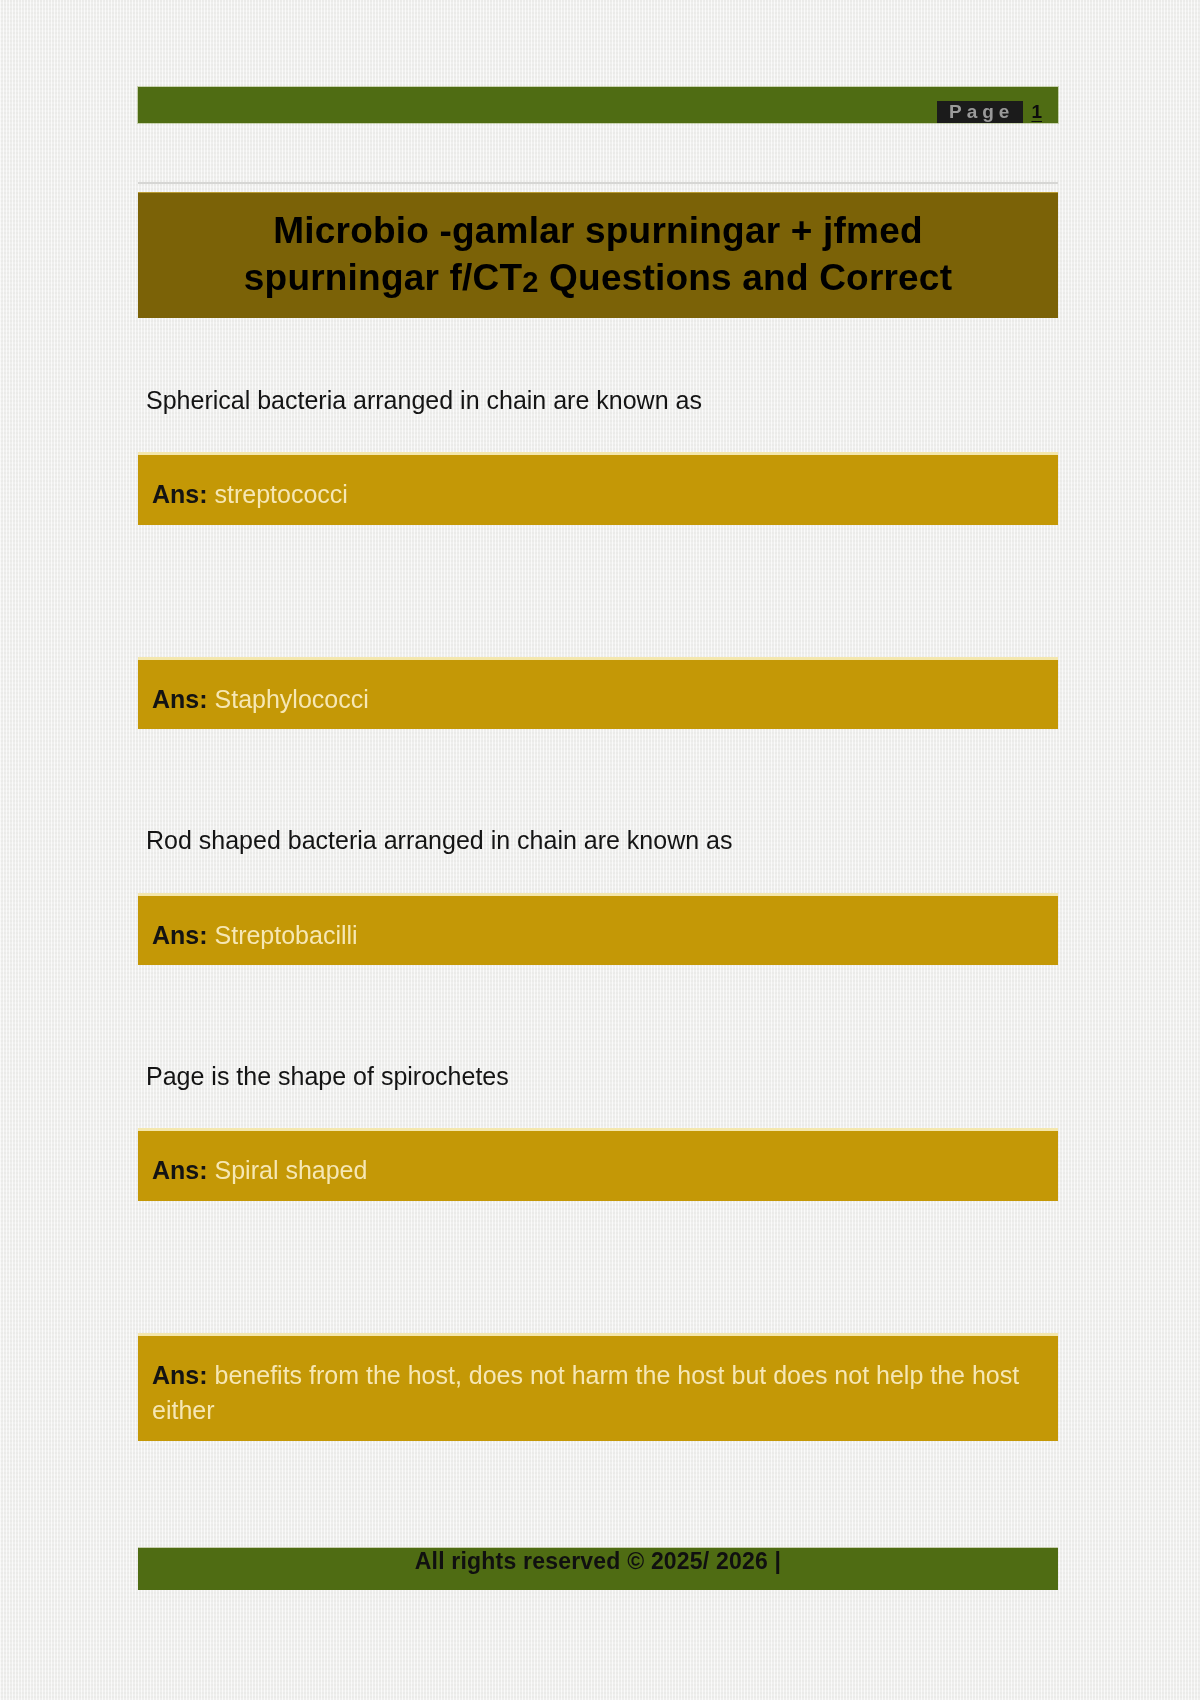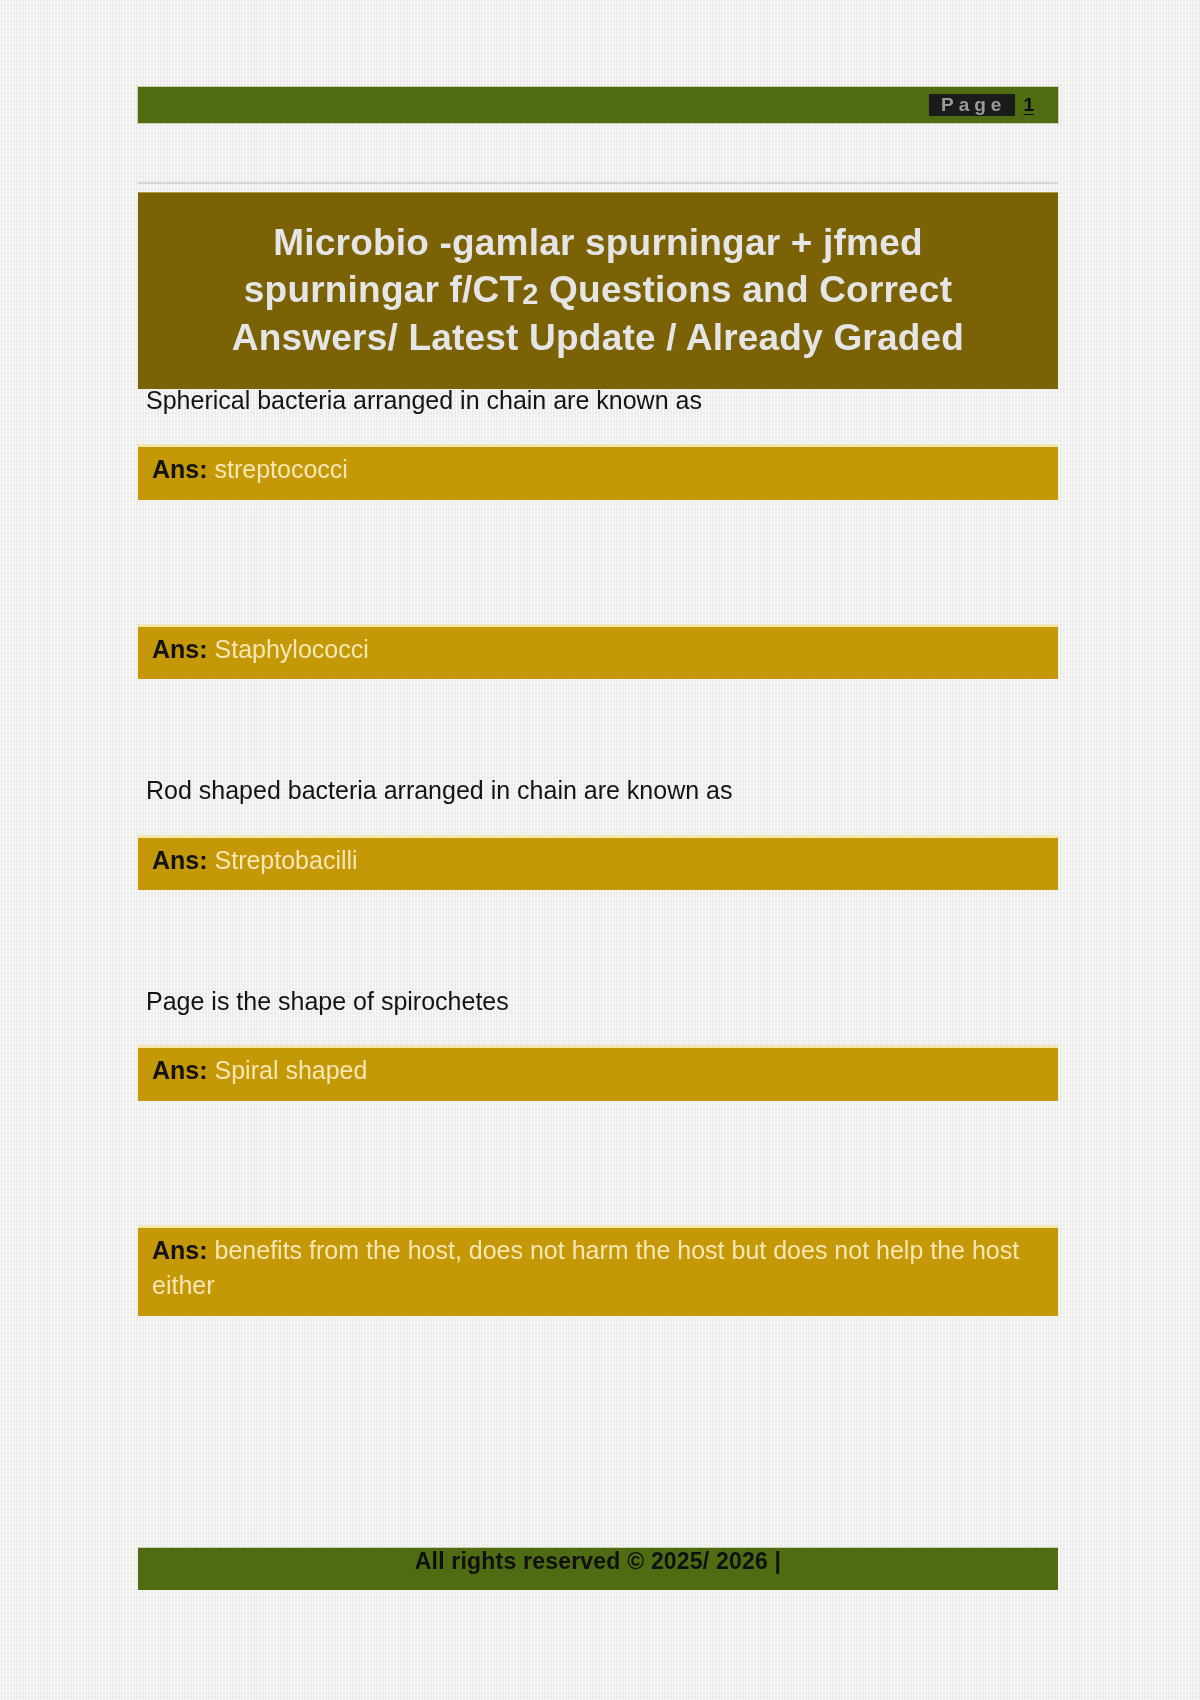--- a/index.html
+++ b/index.html
@@ -51,23 +51,23 @@
     height: 36px;
     background: #4f6c13;
     box-shadow: 0 0 0 1px rgba(120,150,50,0.35);
     display: flex;
     align-items: center;
     justify-content: flex-end;
   }
 
   .page-marker {
     display: flex;
-    align-items: center;
+    align-items: flex-end;
     height: 100%;
-    margin-right: 8px;
+    margin-right: 0px;
   }
 
   .page-word {
     background: #1b1b1b;
     color: #9a9a9a;
     font-size: 19px;
     font-weight: 700;
     letter-spacing: 5px;
     padding: 0 9px 0 12px;
     display: flex;
@@ -108,27 +108,27 @@
     top: 193px;
     width: 920px;
     background: #7b6207;
     box-shadow: 0 -1px 0 0 #b89a32;
     padding: 14px 18px 16px 18px;
     box-sizing: border-box;
     text-align: center;
   }
 
   .title-text {
-    color: #e5e5e5;
+    color: #000000;
     font-size: 37px;
     font-weight: 700;
     line-height: 1.28;
     letter-spacing: 0.2px;
     font-family: "Liberation Sans", sans-serif;
-    margin: 12px;
+    margin: 0;
   }
 
   .title-text .sub2 {
     font-size: 29px;
     vertical-align: baseline;
     position: relative;
     top: 2px;
   }
 
   
@@ -147,26 +147,26 @@
     color: #141414;
     font-size: 25px;
     line-height: 1.25;
     font-family: "Liberation Sans", sans-serif;
     padding-left: 146px;
     padding-right: 150px;
     margin: 0;
   }
 
   .answer-bar {
-    margin: 28px 0 0 138px;
+    margin: 36px 0 0 138px;
     width: 920px;
     background: #c49806;
     border-top: 3px solid #f4e7ad;
     box-sizing: border-box;
-    padding: 5px 14px 12px 14px;
+    padding: 22px 14px 12px 14px;
     font-size: 25px;
     line-height: 1.42;
     font-family: "Liberation Sans", sans-serif;
   }
 
   .ans-label {
     color: #131313;
     font-weight: 700;
   }
 
@@ -218,21 +218,20 @@
       <span class="page-num">1</span>
     </div>
   </div>
 
   <div class="top-rule"></div>
 
   <div class="title-block">
     <div class="title-text">
       <span>Microbio -gamlar spurningar + jfmed</span><br>
       <span>spurningar f/CT</span><span class="sub2">2</span><span> Questions and Correct</span><br>
-      <span>Answers/ Latest Update / Already Graded</span>
     </div>
   </div>
 
   <div class="qa-list">
 
     <div class="qa-item">
       <p class="question">Spherical bacteria arranged in chain are known as</p>
       <div class="answer-bar">
         <span class="ans-label">Ans:</span>
         <span class="ans-value">streptococci</span>

